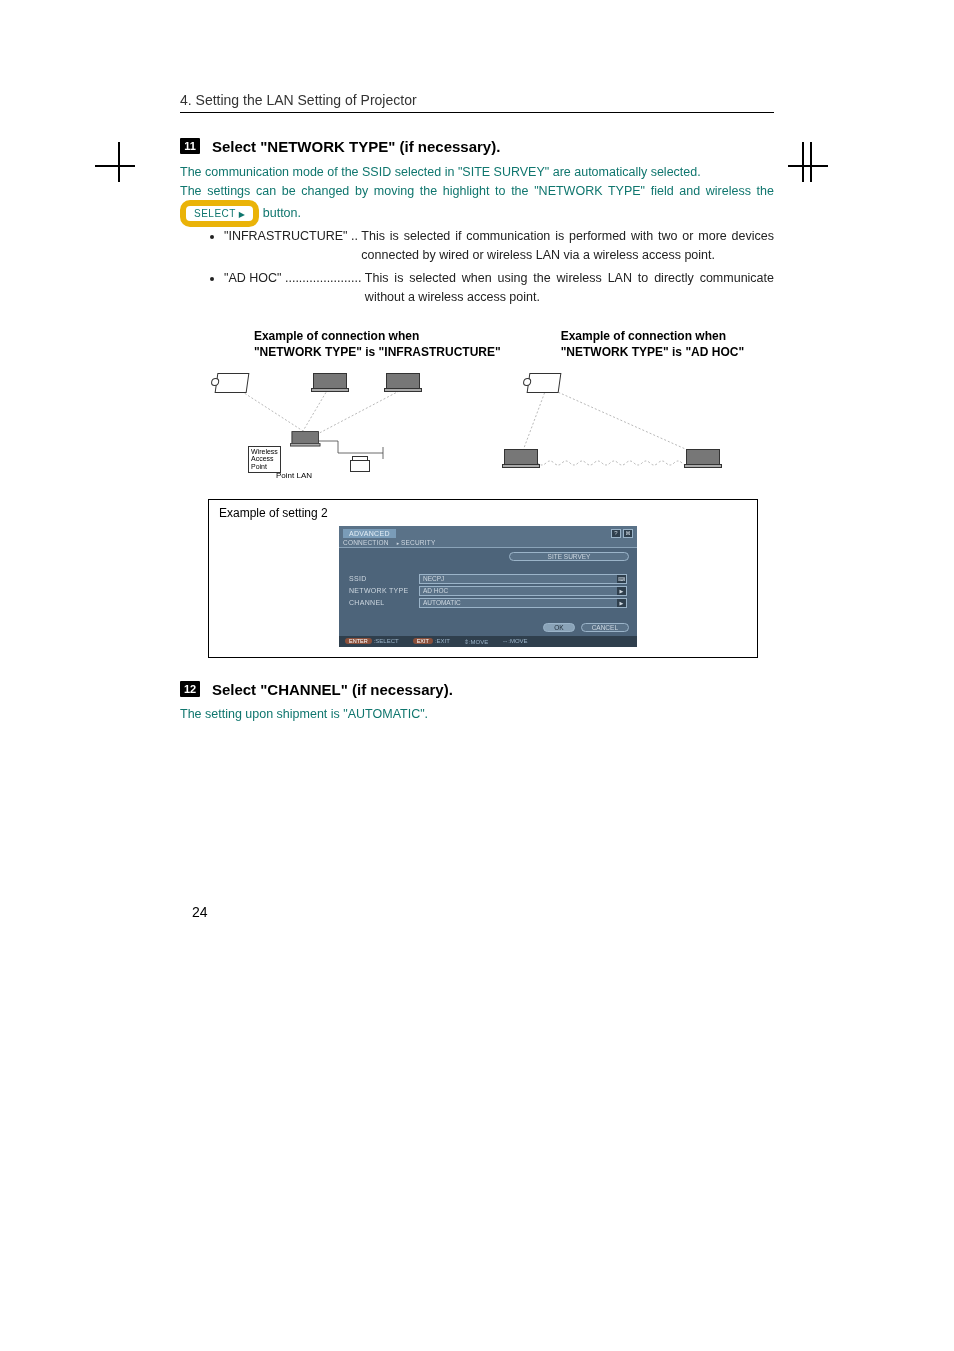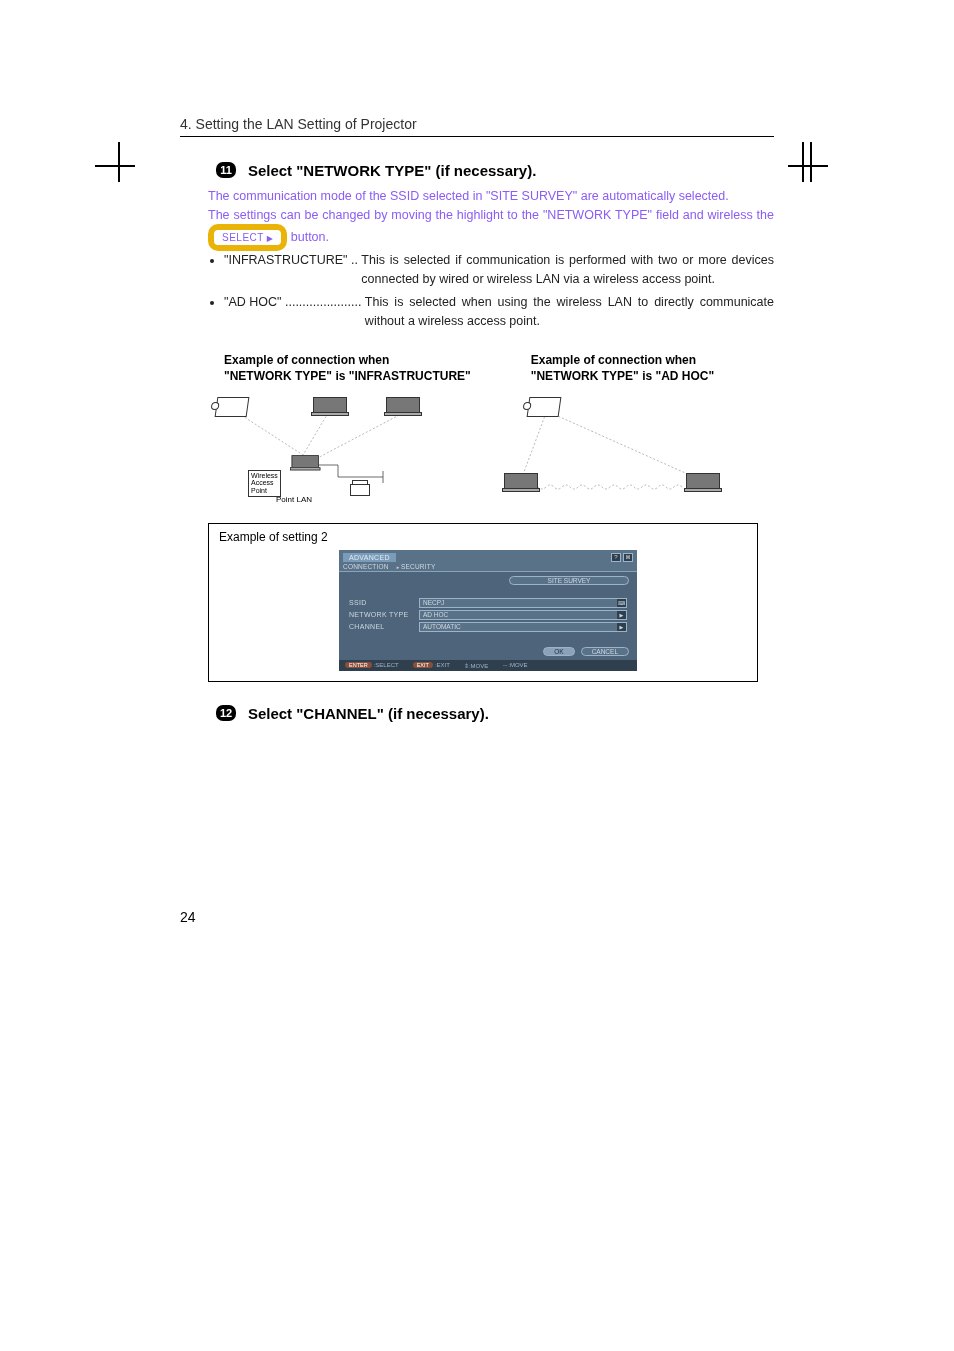--- a/index.html
+++ b/index.html
@@ -16,50 +16,49 @@
     .crop-tl-h { position: absolute; left: 95px; top: 165px; width: 40px; height: 2px; background: #000; }
     .crop-tr-v { position: absolute; left: 802px; top: 142px; width: 2px; height: 40px; background: #000; }
     .crop-tr-h { position: absolute; left: 788px; top: 165px; width: 40px; height: 2px; background: #000; }
     .crop-tr-v2 { position: absolute; left: 810px; top: 142px; width: 2px; height: 40px; background: #000; }
     .crop-bl-v { position: absolute; left: 118px; top: 1108px; width: 2px; height: 40px; background: #000; }
     .crop-bl-h { position: absolute; left: 95px; top: 1125px; width: 40px; height: 2px; background: #000; }
     .crop-br-v { position: absolute; left: 802px; top: 1108px; width: 2px; height: 40px; background: #000; }
     .crop-br-h { position: absolute; left: 788px; top: 1125px; width: 40px; height: 2px; background: #000; }
     .crop-br-v2 { position: absolute; left: 810px; top: 1108px; width: 2px; height: 40px; background: #000; }
     
-    .page { padding: 116px 180px 60px 180px; width: 954px; position: relative; }
+    .page { padding: 92px 180px 60px 180px; width: 954px; position: relative; }
     .page-header { font-size: 14px; margin-bottom: 4px; color: #333; }
     .header-line { border: none; border-top: 1px solid #000; margin-bottom: 24px; }
     
     .step-badge {
       display: inline-block;
       width: 20px; height: 16px;
       background: #000; color: #fff;
-      border-radius: 7px;
+      border-radius: 1px;
       font-size: 11px; font-weight: bold;
       text-align: center; line-height: 16px;
       margin-right: 8px; vertical-align: middle;
       position: relative;
-      margin-left: 36px;
     }
     .step-title { font-weight: bold; font-size: 15px; color: #000; display: inline; vertical-align: middle; }
     .step-block { margin-bottom: 22px; }
-    .body-text { margin-left: 28px; font-size: 12.5px; line-height: 1.5; text-align: justify; color: #8b5cf6; }
+    .body-text { font-size: 12.5px; line-height: 1.5; text-align: justify; color: #0f766e; }
     .select-btn {
       display: inline-block; border: 6px solid #eab308; border-radius: 10px;
       padding: 0 8px; font-size: 10px; letter-spacing: 0.5px;
     }
     .select-btn::after { content: " ▶"; font-size: 8px; }
     .bullets { margin-left: 28px; padding-left: 16px; font-size: 12.5px; line-height: 1.5; text-align: justify; color: #222; }
     .bullets li { margin-bottom: 4px; padding-left: 0; }
     .def-row { display: flex; }
     .def-label { white-space: nowrap; }
     .def-text { }
     
-    .examples-row { margin-left: 44px; margin-top: 12px; display: flex; gap: 60px; }
+    .examples-row { margin-left: 44px; margin-top: 12px; display: flex; gap: 60px; justify-content: center; }
     .example-col { font-size: 12px; font-weight: bold; line-height: 1.35; }
     .diagram-row { margin-left: 28px; margin-top: 10px; display: flex; gap: 48px; align-items: flex-start; }
     
     .diagram-box { width: 230px; height: 110px; position: relative; }
     .dev { position: absolute; }
     .proj { width: 32px; height: 20px; border: 1px solid #333; background: #fff; transform: skewX(-8deg); }
     .proj::before { content: ""; position: absolute; left: -6px; top: 4px; width: 6px; height: 6px; border: 1px solid #333; border-radius: 50%; background: #fff; }
     .laptop { width: 36px; height: 22px; }
     .laptop .screen { width: 34px; height: 16px; background: #777; border: 1px solid #333; }
     .laptop .base { width: 38px; height: 4px; background: #aaa; border: 1px solid #333; margin-top: -1px; margin-left: -2px; }
@@ -104,21 +103,21 @@
       display: flex; justify-content: space-between; align-items: center; height: 10px;
       background: #5a7288;
     }
     .osd-field .tri { font-size: 5px; width: 9px; height: 8px; background: #2f3f4d; text-align: center; line-height: 8px; margin-right: -3px; color: #cdd7e0; }
     .osd-footer-btns { position: absolute; right: 8px; bottom: 4px; display: flex; gap: 6px; }
     .osd-btn { border: 1px solid #9bb4c9; border-radius: 8px; padding: 0 10px; font-size: 6.5px; background: #5a7288; }
     .osd-btn.primary { background: #8aa3b8; color: #1d2a36; }
     .osd-hints { background: #2f3f4d; color: #9bb4c9; font-size: 6px; padding: 2px 6px; display: flex; gap: 14px; }
     .hint-pill { background: #8a4f3a; color: #fff; border-radius: 7px; padding: 0 4px; font-size: 5.5px; display: inline-block; margin-right: 2px; }
     .hint-plain { display: inline-block; }
-    .page-num-wrap { margin-top: 180px; margin-left: 0; font-size: 14px; }
+    .page-num-wrap { margin-top: 180px; margin-left: 12px; font-size: 14px; }
   </style>
 </head>
 <body>
 
 <div class="crop-tl-v"></div>
 <div class="crop-tl-h"></div>
 <div class="crop-tr-v"></div>
 <div class="crop-tr-v2"></div>
 <div class="crop-tr-h"></div>
 <div class="crop-bl-v"></div>
@@ -276,16 +275,17 @@
         <span class="hint-plain">⇕:MOVE</span>
         <span class="hint-plain">⇔:MOVE</span>
       </div>
     </div>
   </div>
 
   <div class="step-block" style="margin-top:22px;">
     <span class="step-badge">12</span>
     <span class="step-title">Select "CHANNEL" (if necessary).</span>
     <div style="height:8px"></div>
+    <div class="body-text">The setting upon shipment is "AUTOMATIC".</div>
   </div>
 
   <div class="page-num-wrap">24</div>
 </div>
 
 </body></html>

